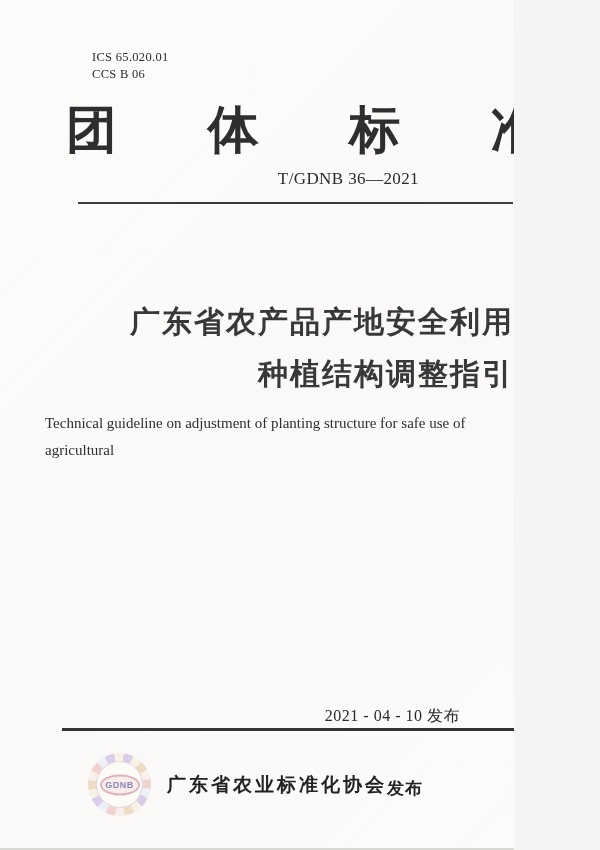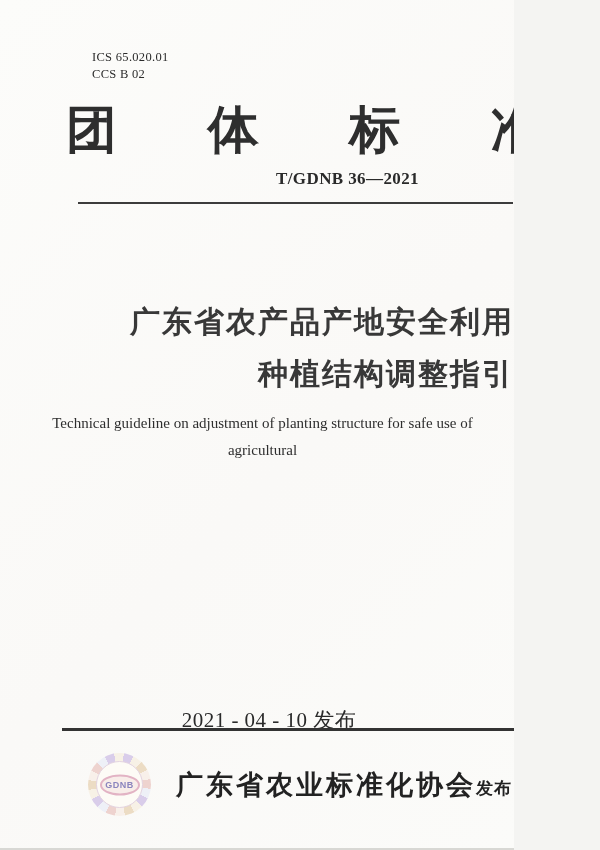--- a/index.html
+++ b/index.html
@@ -42,21 +42,21 @@
     color: #2e2e2e;
     font-family: "Liberation Sans", sans-serif;
   }
 
   
   .std-number {
     position: absolute;
     right: 95px;
     top: 169px;
     font-family: "Liberation Serif", serif;
-    font-weight: bold;
+    font-weight: normal;
     font-size: 17px;
     color: #2a2a2a;
     letter-spacing: 0.4px;
   }
 
   .rule-top {
     position: absolute;
     left: 78px;
     top: 202px;
     width: 435px;
@@ -78,37 +78,36 @@
     color: #383838;
     font-family: "Liberation Sans", sans-serif;
   }
 
   
   .en-title {
     position: absolute;
     left: 45px;
     right: 34px;
     top: 410px;
-    text-align: center;
     font-family: "Liberation Serif", serif;
     font-size: 15px;
     line-height: 27px;
     color: #2e2e2e;
   }
 
   
   .dates-row {
     position: absolute;
     left: 78px;
     right: 54px;
     top: 706px;
     display: flex;
-    justify-content: center;
-    font-family: "Liberation Serif", serif;
-    font-size: 21px;
+    justify-content: flex-end;
+    font-family: "Liberation Serif", serif;
+    font-size: 16px;
     color: #2a2a2a;
     letter-spacing: 0.5px;
   }
 
   .rule-bottom {
     position: absolute;
     left: 62px;
     top: 728px;
     width: 486px;
     height: 3px;
@@ -158,22 +157,22 @@
     display: flex;
     align-items: center;
     justify-content: center;
     font-size: 9px;
     font-weight: bold;
     letter-spacing: 0.5px;
     color: #8a84bd;
     background: #f8ede9;
   }
   .publisher-name {
-    margin-left: 25px;
-    font-size: 27px;
+    margin-left: 16px;
+    font-size: 19px;
     font-weight: bold;
     letter-spacing: 3px;
     color: #222222;
     font-family: "Liberation Sans", sans-serif;
     white-space: nowrap;
   }
   .publisher-action {
     margin-left: 0;
     margin-top: 8px;
     font-size: 17px;
@@ -193,21 +192,21 @@
     background: #d8d8d4;
   }
 </style>
 </head>
 <body>
 
 <div class="page">
 
   <div class="ics-block">
     <div>ICS 65.020.01</div>
-    <div>CCS B 02</div>
+    <div>CCS B 06</div>
   </div>
 
   <div class="masthead">
     <span>团</span>
     <span>体</span>
     <span>标</span>
     <span>准</span>
   </div>
 
   <div class="std-number">T/GDNB 36—2021</div>

